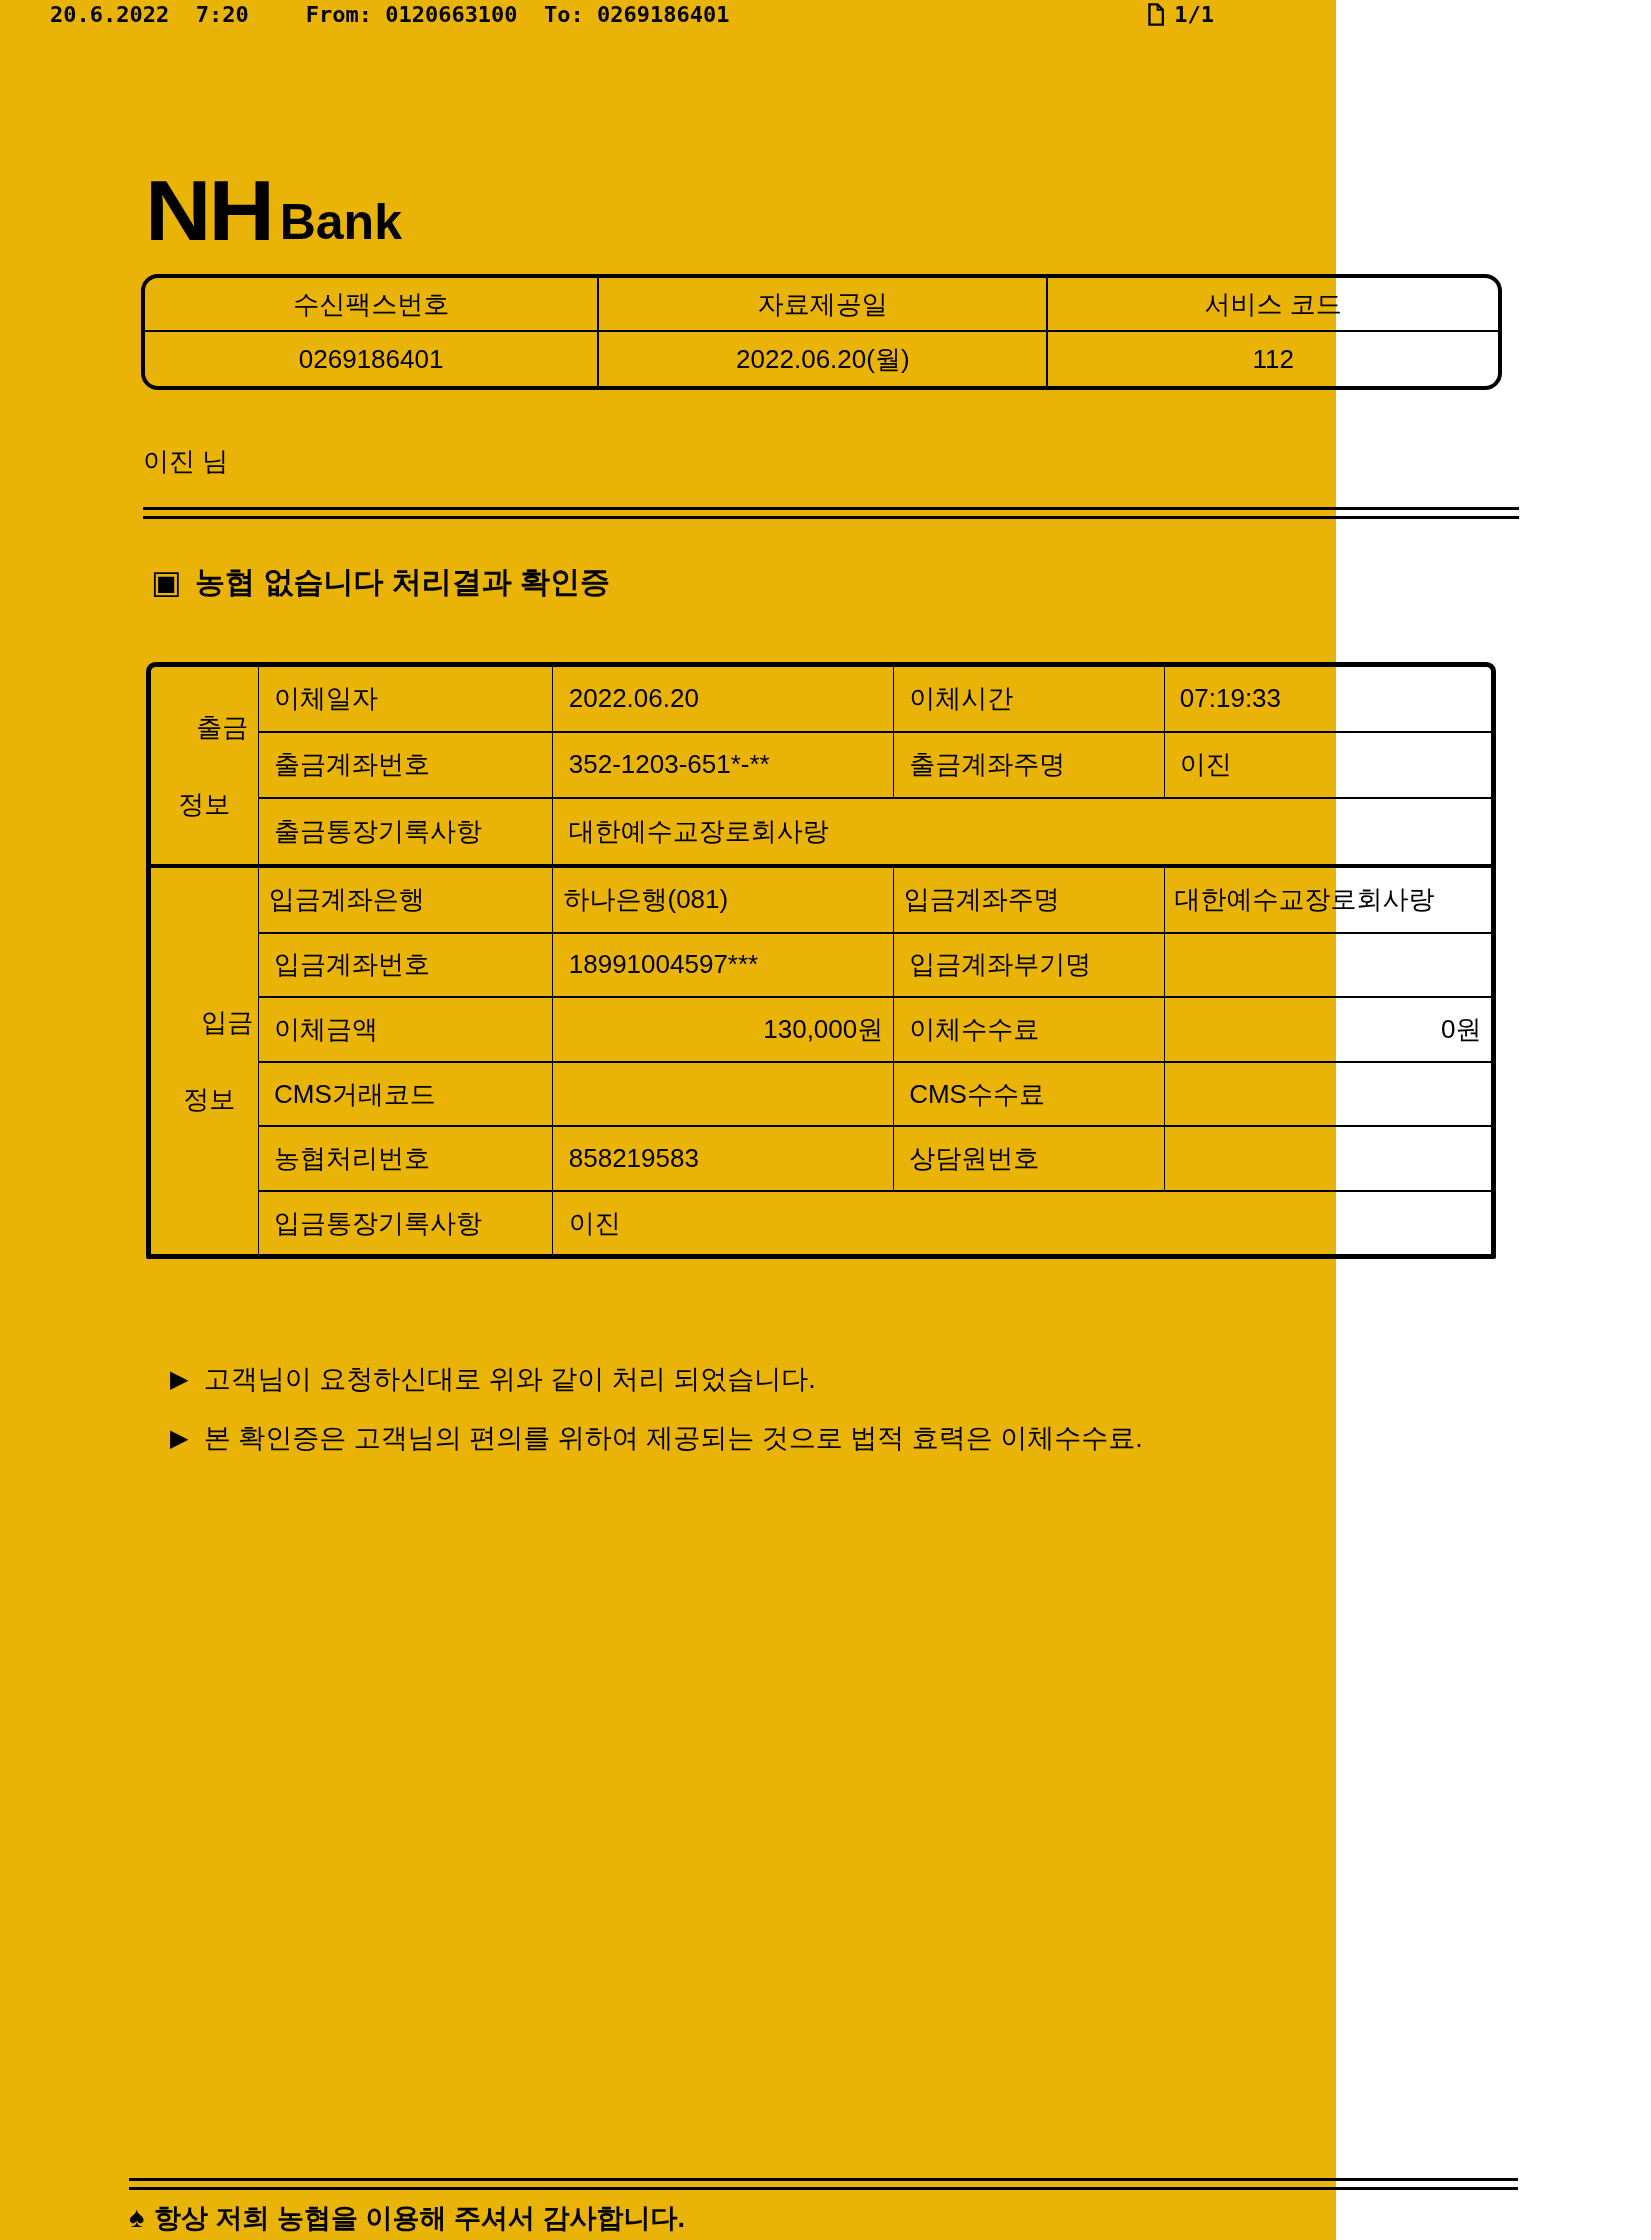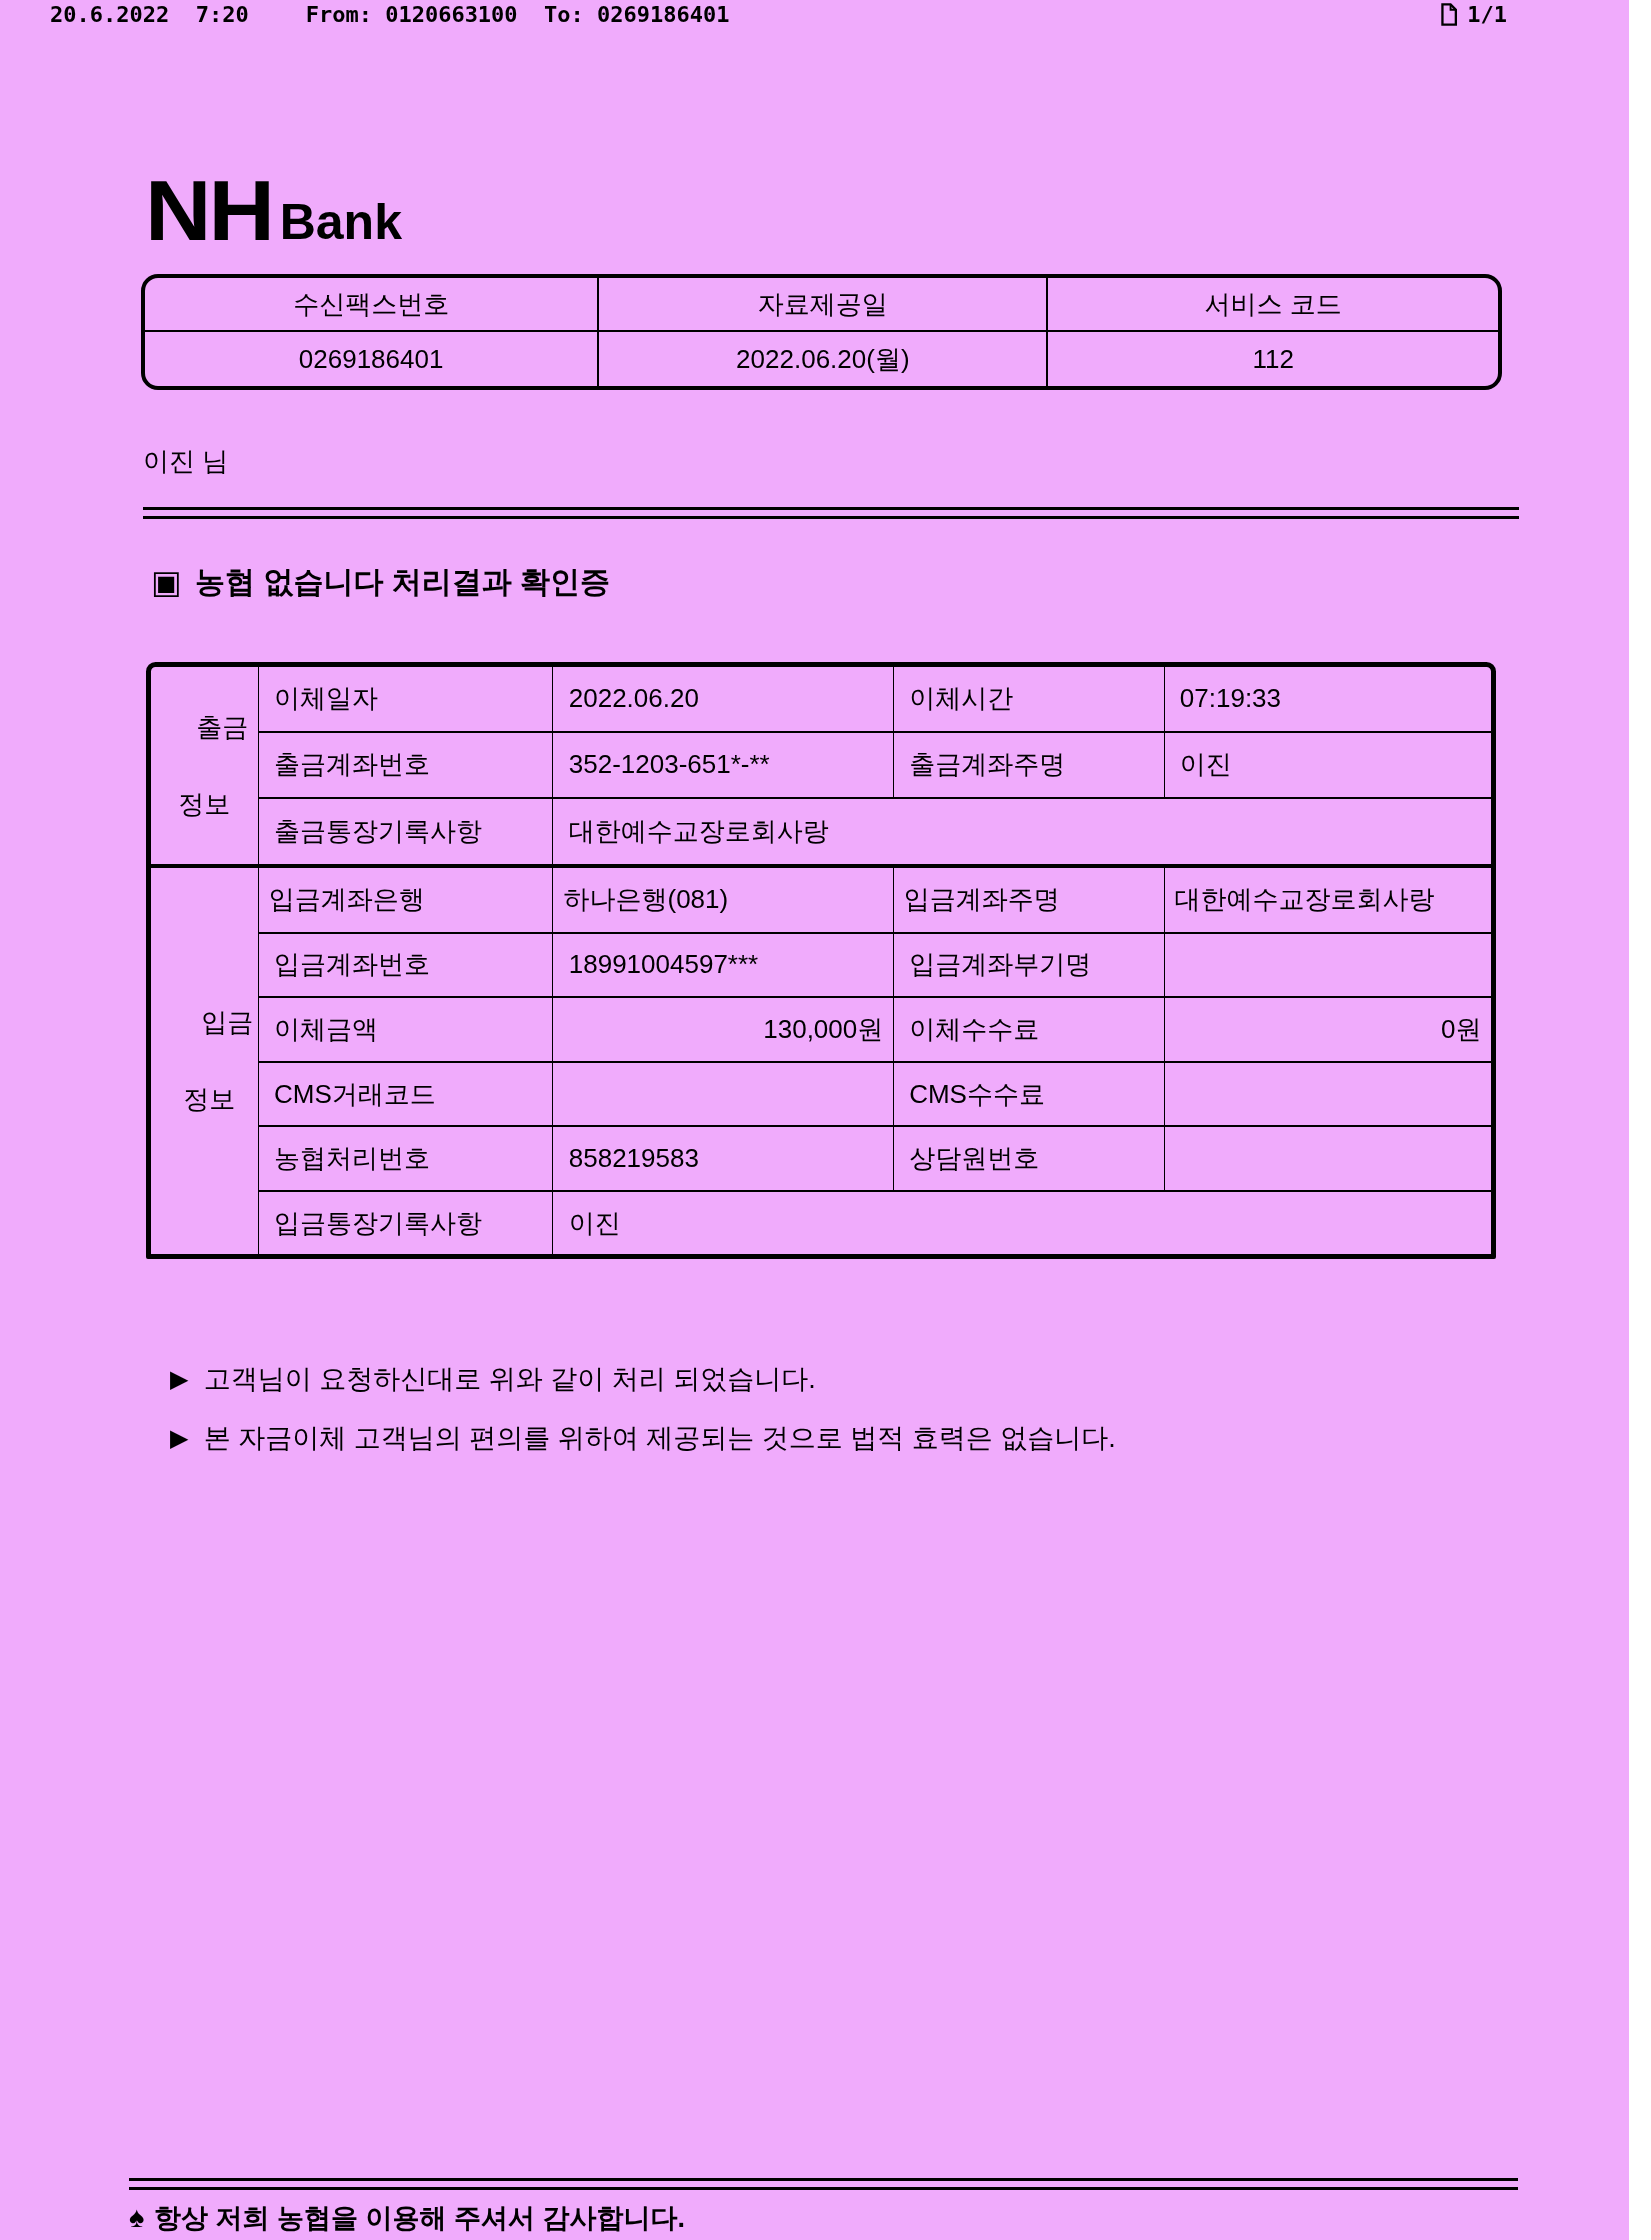--- a/index.html
+++ b/index.html
@@ -3,21 +3,21 @@
 <meta charset="utf-8">
 <style>
   html, body {
     margin: 0; padding: 0;
     width: 1652px; height: 2241px;
     background: #ffffff;
     color: #000000;
     font-family: "Liberation Sans", "DejaVu Sans", sans-serif;
     overflow: hidden;
   }
-  .page { position: relative; width: 1629px; height: 2241px; background:#f0abfc; }
+  .page { position: relative; width: 1336px; height: 2241px; background:#eab308; }
 
   
   .fax-header {
     position: absolute; top: 1.9px; left: 50px; right: 122px;
     display: flex; align-items: center;
     font-family: "DejaVu Sans Mono", "Liberation Mono", monospace;
     font-size: 22px; font-weight: 700; white-space: pre;
   }
   .fax-header .route { margin-left: 57px; }
   .fax-header .pages { margin-left: auto; display: flex; align-items: center; gap: 9.6px; }
@@ -225,21 +225,21 @@
     </tbody>
       </table>
   </div>
 
   <div class="note note1">
     <span class="tri">▶</span>
     <span>고객님이 요청하신대로 위와 같이 처리 되었습니다.</span>
   </div>
   <div class="note note2">
     <span class="tri">▶</span>
-    <span>본 자금이체 고객님의 편의를 위하여 제공되는 것으로 법적 효력은 없습니다.</span>
+    <span>본 확인증은 고객님의 편의를 위하여 제공되는 것으로 법적 효력은 이체수수료.</span>
   </div>
 
   <div class="dbl-rule rule-bottom"></div>
   <div class="footer-text">
     <span class="spade">♠</span><span>항상 저희 농협을 이용해 주셔서 감사합니다.</span>
   </div>
 
 </div>
 
 

